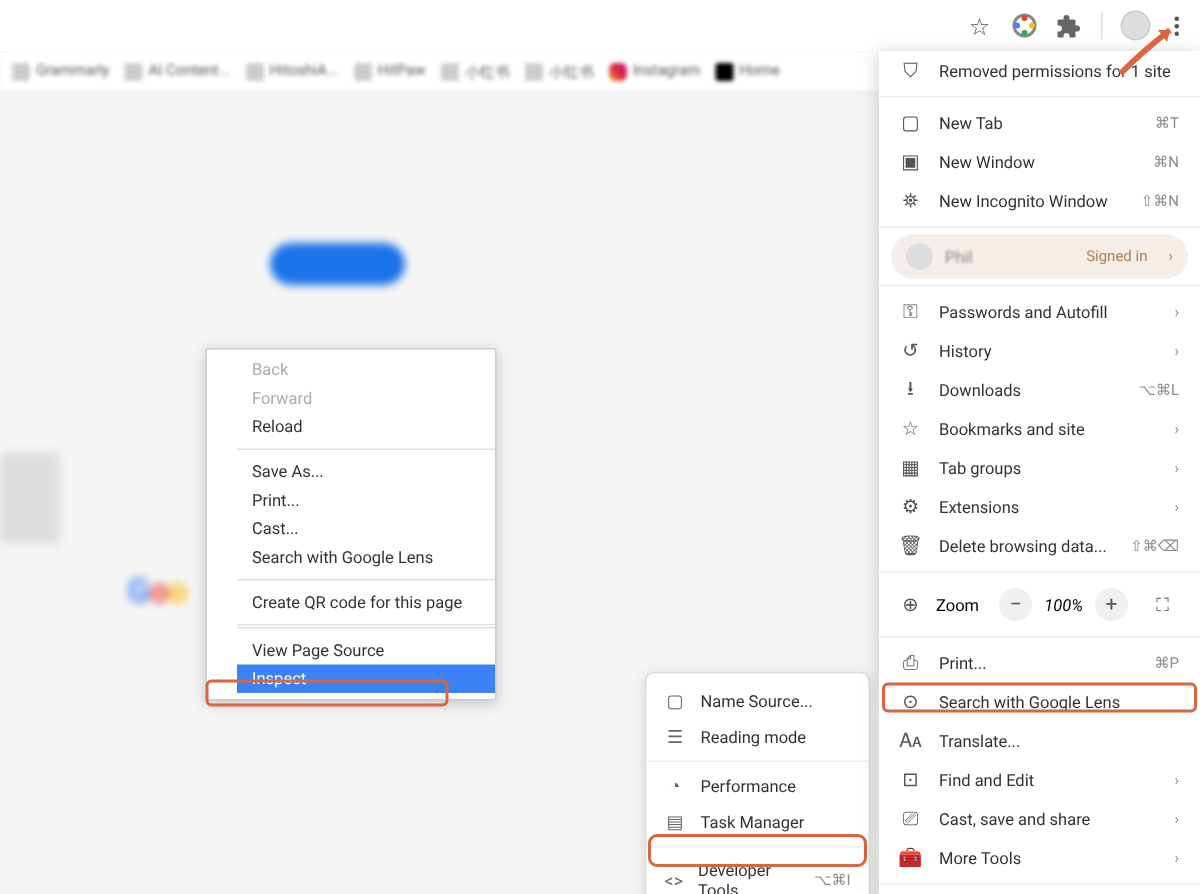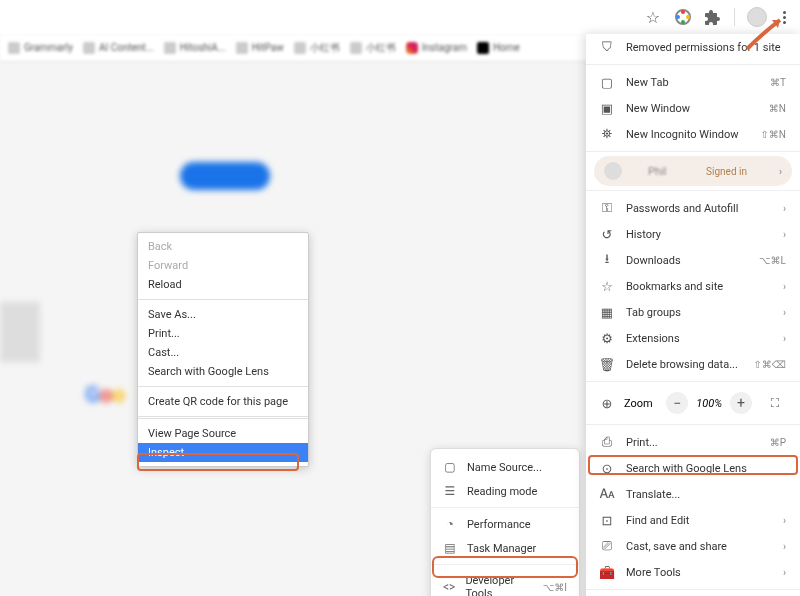--- a/index.html
+++ b/index.html
@@ -10,41 +10,41 @@
 .bookmarks-bar{height:28px;background:#fff;display:flex;align-items:center;gap:10px;padding:0 8px;border-bottom:1px solid #e0e0e0;filter:blur(1.5px);}
 .bm{display:flex;align-items:center;gap:4px;font-size:10px;color:#555;}
 .bm-icon{width:12px;height:12px;background:#ccc;border-radius:2px;}
 .bm.ig .bm-icon{background:linear-gradient(45deg,#f09433,#e6683c,#dc2743,#cc2366,#bc1888);border-radius:4px;}
 .bm.x .bm-icon{background:#000;}
 .page-content{position:absolute;top:62px;left:0;right:0;bottom:0;filter:blur(3px);}
 .blue-btn{position:absolute;top:100px;left:180px;width:90px;height:28px;background:#1a73e8;border-radius:14px;}
 .google-logo{position:absolute;top:320px;left:85px;font-size:22px;font-weight:bold;}
 .g-g{color:#4285f4;}.g-o1{color:#ea4335;}.g-o2{color:#fbbc05;}
 .side-blur{position:absolute;top:240px;left:0;width:40px;height:60px;background:#ddd;}
-.context-menu{position:absolute;top:232px;left:137px;width:172px;background:#fff;border:1px solid #ccc;box-shadow:0 2px 10px rgba(0,0,0,0.2);font-size:11px;border-radius:2px;}
+.context-menu{position:absolute;top:232px;left:137px;width:194px;background:#fff;border:1px solid #ccc;box-shadow:0 2px 10px rgba(0,0,0,0.2);font-size:11px;border-radius:2px;padding-left:20px;}
 .ctx-section{padding:4px 0;}
 .ctx-item{padding:3px 10px;color:#333;cursor:pointer;display:flex;justify-content:space-between;align-items:center;}
 .ctx-item.disabled{color:#aaa;}
 .ctx-item.highlighted{background:#3b82f6;color:#fff;}
 .ctx-divider{height:1px;background:#e0e0e0;margin:1px 0;}
 .ctx-arrow{font-size:9px;color:#888;}
 .highlight-box1{position:absolute;top:453px;left:137px;width:162px;height:18px;border:2px solid #d9663c;border-radius:4px;pointer-events:none;}
 .submenu{position:absolute;top:448px;left:430px;width:150px;background:#fff;border:1px solid #ddd;box-shadow:0 2px 10px rgba(0,0,0,0.15);border-radius:6px;font-size:11px;padding:6px 0;}
 .sub-item{display:flex;align-items:center;gap:10px;padding:5px 12px;color:#333;}
 .sub-icon{width:14px;height:14px;display:flex;align-items:center;justify-content:center;font-size:12px;color:#666;}
 .sub-shortcut{margin-left:auto;font-size:10px;color:#888;}
 .sub-divider{height:1px;background:#eee;margin:4px 0;}
 .highlight-box2{position:absolute;top:556px;left:432px;width:146px;height:22px;border:2px solid #d9663c;border-radius:6px;pointer-events:none;}
 .main-menu{position:absolute;top:34px;right:0;width:214px;background:#fff;box-shadow:-2px 0 10px rgba(0,0,0,0.15);font-size:11px;padding-bottom:8px;}
 .menu-item{display:flex;align-items:center;gap:12px;padding:6px 14px;color:#333;}
 .menu-icon{width:14px;height:14px;display:flex;align-items:center;justify-content:center;color:#555;font-size:13px;}
 .menu-shortcut{margin-left:auto;font-size:10px;color:#888;}
 .menu-arrow{margin-left:auto;font-size:10px;color:#888;}
 .menu-divider{height:1px;background:#eee;margin:4px 0;}
-.profile-row{display:flex;align-items:center;gap:26px;padding:6px 10px;margin:4px 8px;background:#f5eee8;border-radius:16px;}
+.profile-row{display:flex;align-items:center;gap:8px;padding:6px 10px;margin:4px 8px;background:#f5eee8;border-radius:16px;}
 .profile-av{width:18px;height:18px;border-radius:50%;background:#ddd;}
 .profile-name{font-size:11px;color:#888;filter:blur(1px);}
 .signed-in{margin-left:auto;font-size:10px;color:#b08050;}
 .zoom-row{display:flex;align-items:center;gap:10px;padding:6px 14px;}
 .zoom-btn{width:22px;height:22px;border-radius:50%;background:#f0f0f0;display:flex;align-items:center;justify-content:center;font-size:14px;color:#555;}
 .zoom-val{font-size:11px;font-style:italic;}
 .fullscreen-btn{width:22px;height:22px;display:flex;align-items:center;justify-content:center;font-size:12px;color:#555;margin-left:4px;}
 .highlight-box3{position:absolute;top:455px;right:2px;width:210px;height:20px;border:2px solid #d9663c;border-radius:4px;pointer-events:none;}
 .arrow-pointer{position:absolute;top:14px;right:10px;width:48px;height:40px;pointer-events:none;}
 .arrow-pointer svg{width:100%;height:100%;}

